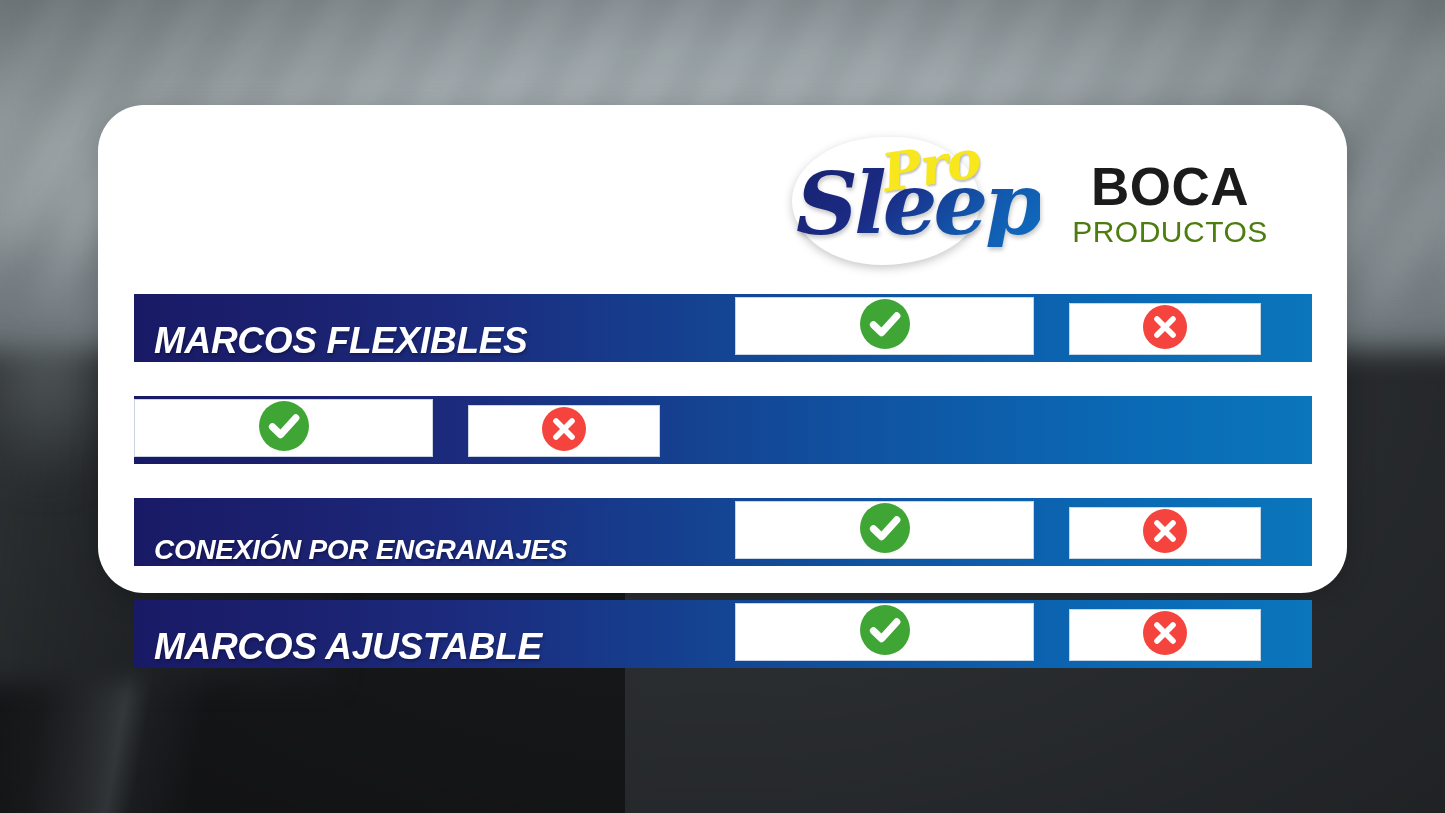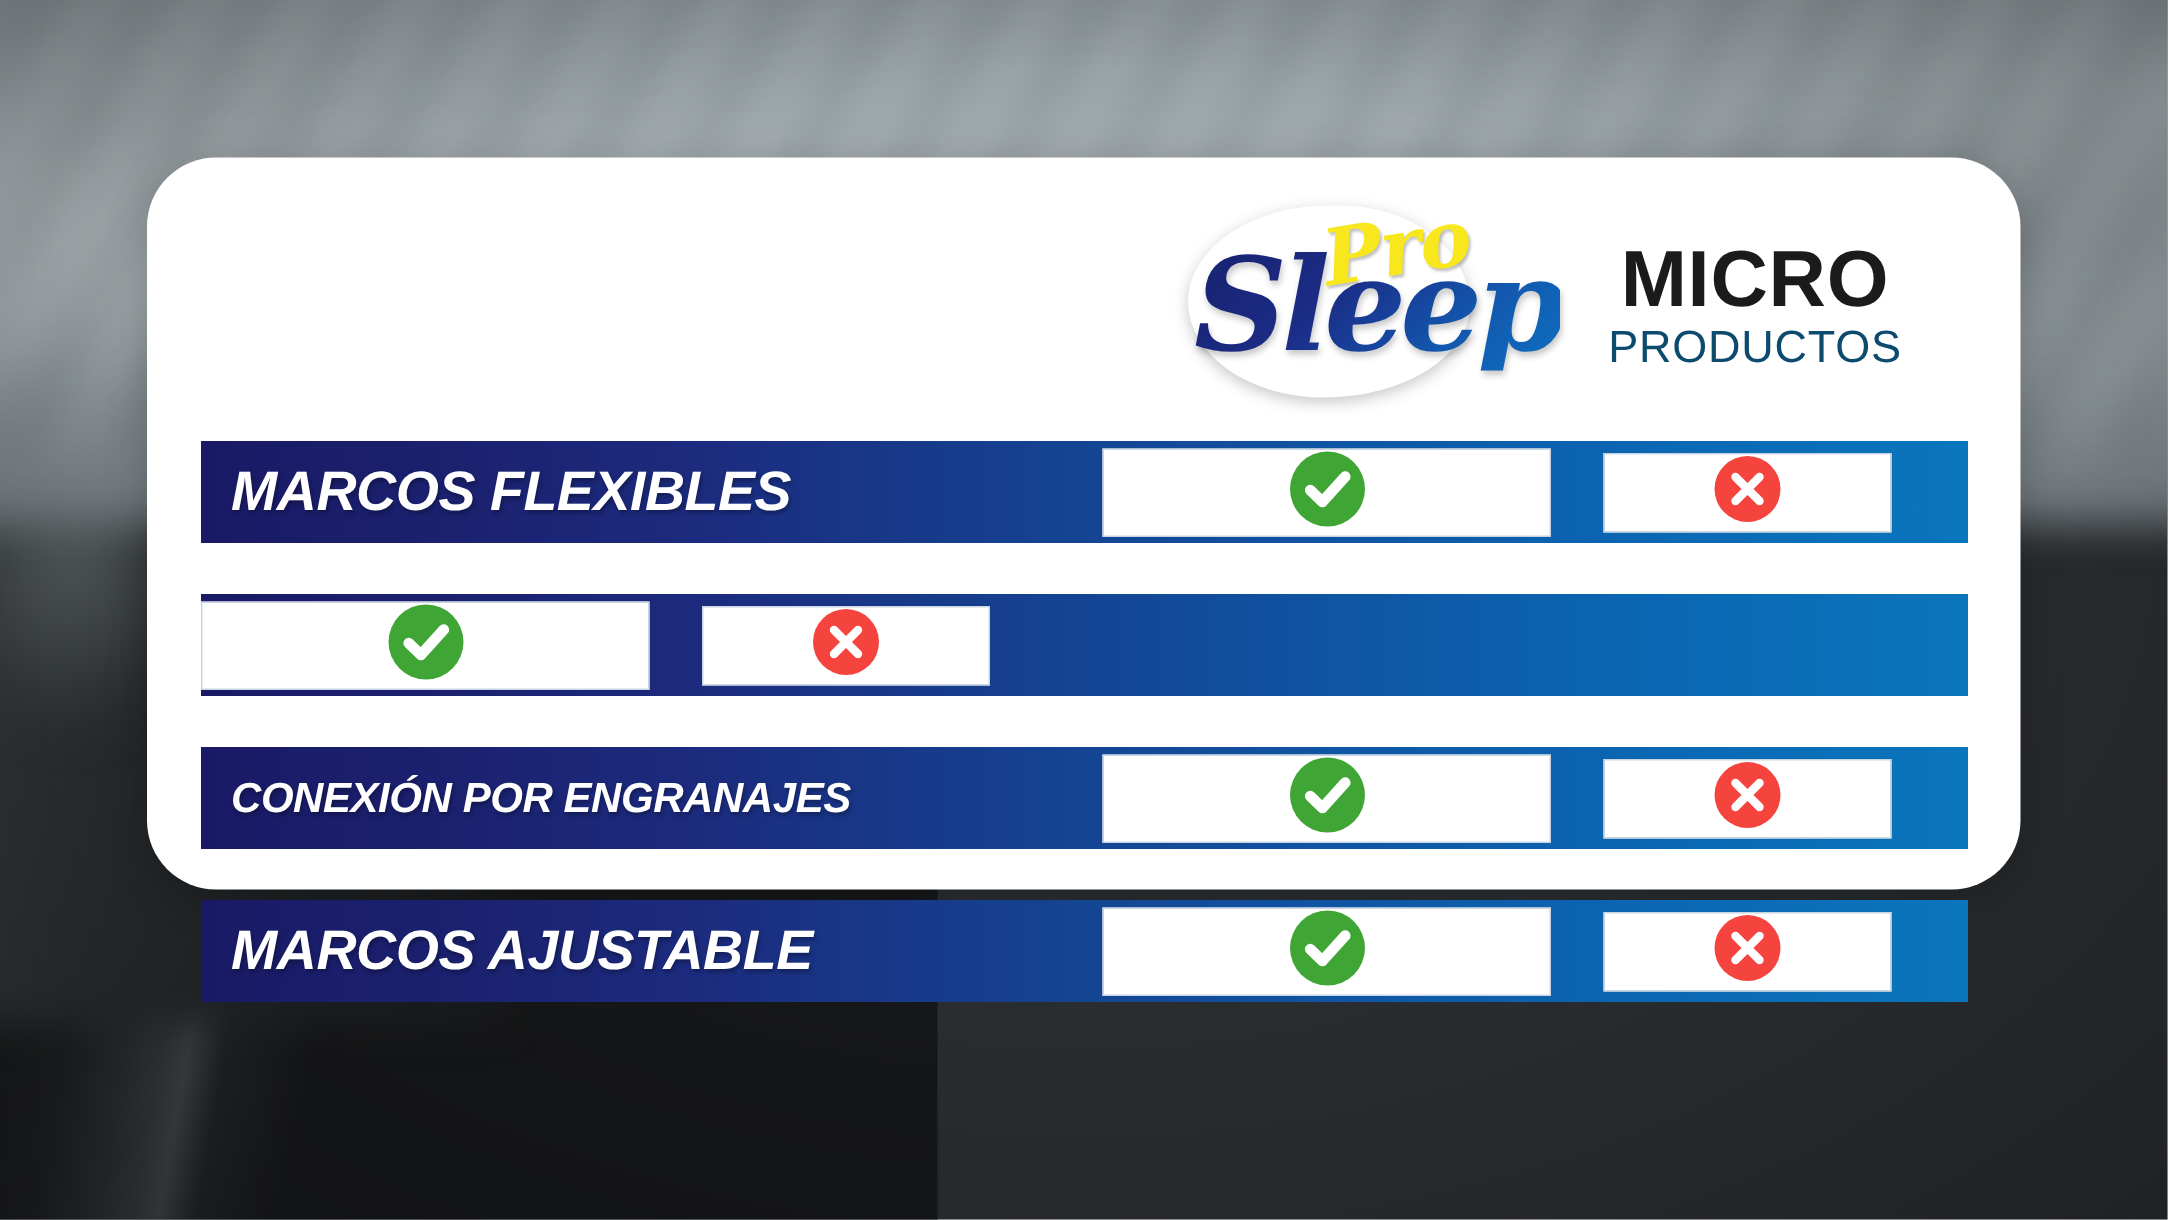--- a/index.html
+++ b/index.html
@@ -142,37 +142,37 @@
     font-size:53px;
     font-weight:bold;
     letter-spacing:0.5px;
     line-height:56px;
   }
   #others-sub {
     font-size:30px;
     font-weight:normal;
     letter-spacing:0.5px;
     line-height:34px;
-    color:#0c4a6e;
+    color:#4d7c0f;
   }
 
   
   #rows {
     position:absolute;
     left:36px; top:189px;
     width:1178px;
   }
   .row {
     position:relative;
     height:68px;
     margin-bottom:34px;
     background:linear-gradient(90deg,
       #191A66 0%, #1B216F 14%, #1C2B7E 28%, #15408F 46%, #0F55A3 64%, #0B67B3 82%, #0A76BC 100%);
     display:flex;
-    align-items:center;
+    align-items:flex-end;
   }
   .row:last-child { margin-bottom:0; }
 
   .row-label {
     flex:0 0 601px;
     display:flex;
     align-items:center;
     padding-left:20px;
     color:#ffffff;
     font-weight:bold;
@@ -218,21 +218,21 @@
 
   <div id="header">
 
     <div id="logo-wrap">
       <div id="logo-sticker"></div>
       <div id="logo-sleep">Sleep</div>
       <div id="logo-pro">Pro</div>
     </div>
 
     <div id="others">
-      <div id="others-main">MICRO</div>
+      <div id="others-main">BOCA</div>
       <div id="others-sub">PRODUCTOS</div>
     </div>
 
   </div>
 
   <div id="rows">
       <div class="row">
         <div class="row-label">MARCOS FLEXIBLES</div>
         <div class="cell cell-pro">
           <span class="icon-check"><svg width="52" height="52" viewBox="0 0 52 52">

